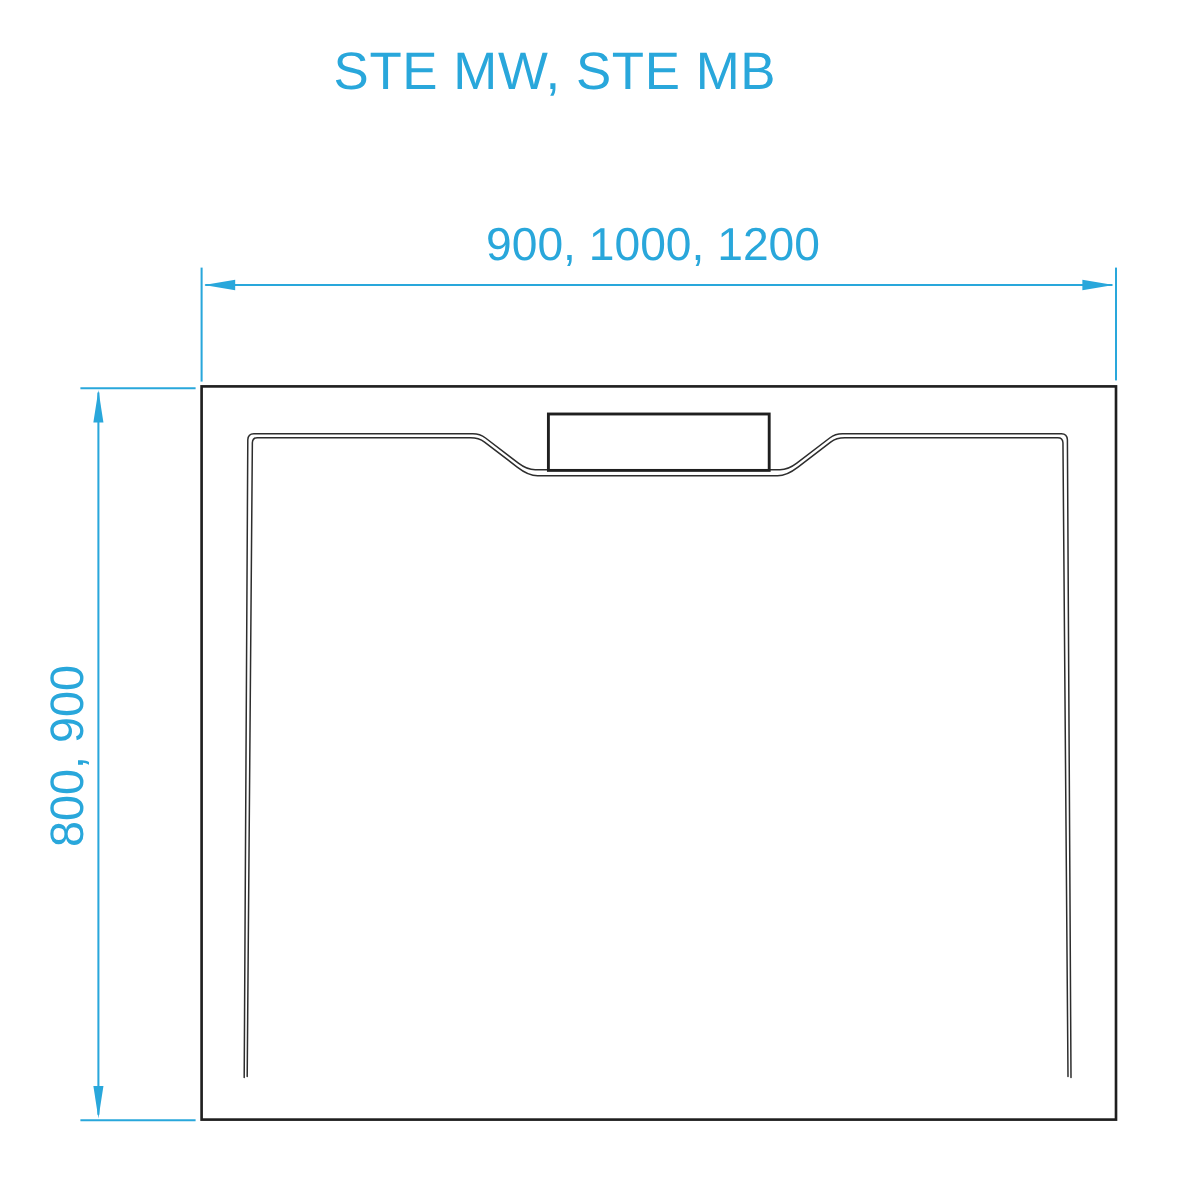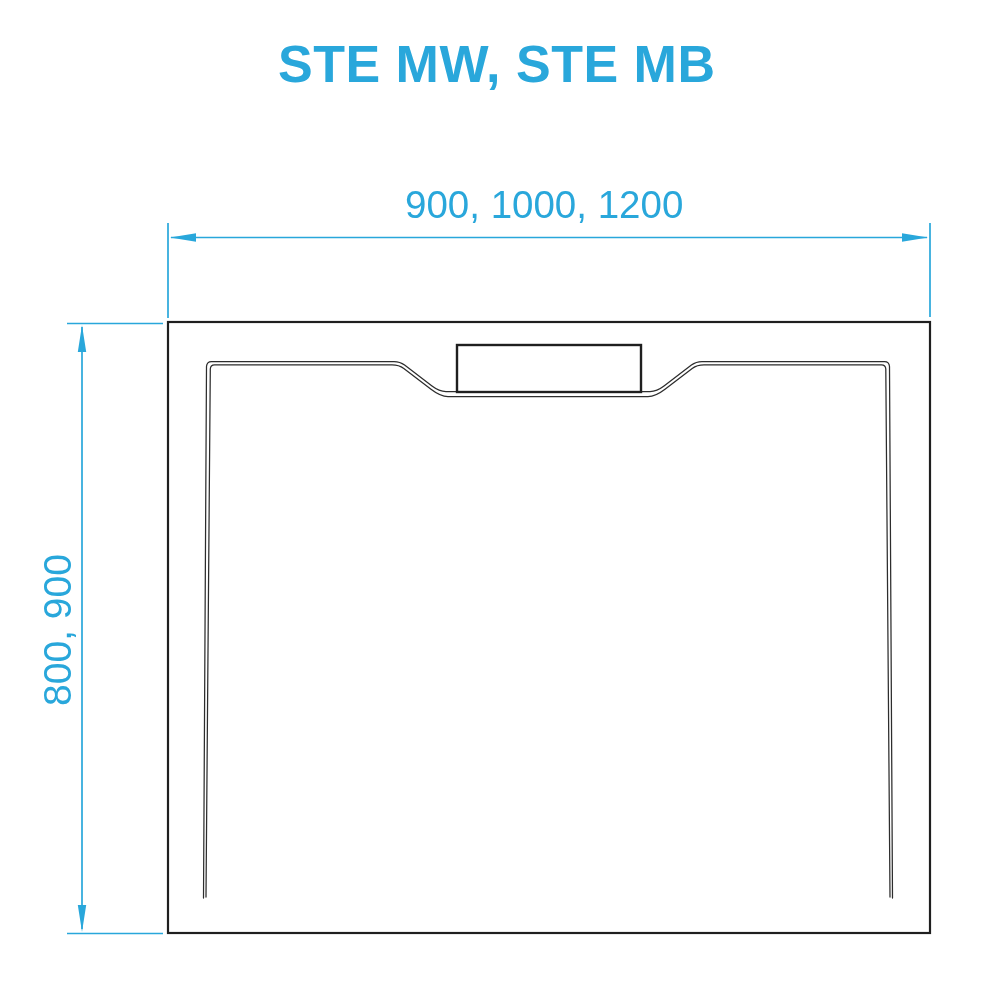--- a/index.html
+++ b/index.html
@@ -12,26 +12,25 @@
     position: relative;
     background: #ffffff;
     overflow: hidden;
     font-family: "Liberation Sans", sans-serif;
   }
   .abs { position: absolute; }
 
   #title {
     top: 38px;
     left: 278px;
-    font-size: 52px;
+    font-size: 44px;
     line-height: 1;
     letter-spacing: 0.5px;
     color: var(--accent);
     white-space: nowrap;
-    font-weight: bold;
   }
   #width-dim-label {
     top: 186px;
     left: 405px;
     font-size: 38.5px;
     line-height: 1;
     color: var(--accent);
     white-space: nowrap;
     text-align: center;
   }

